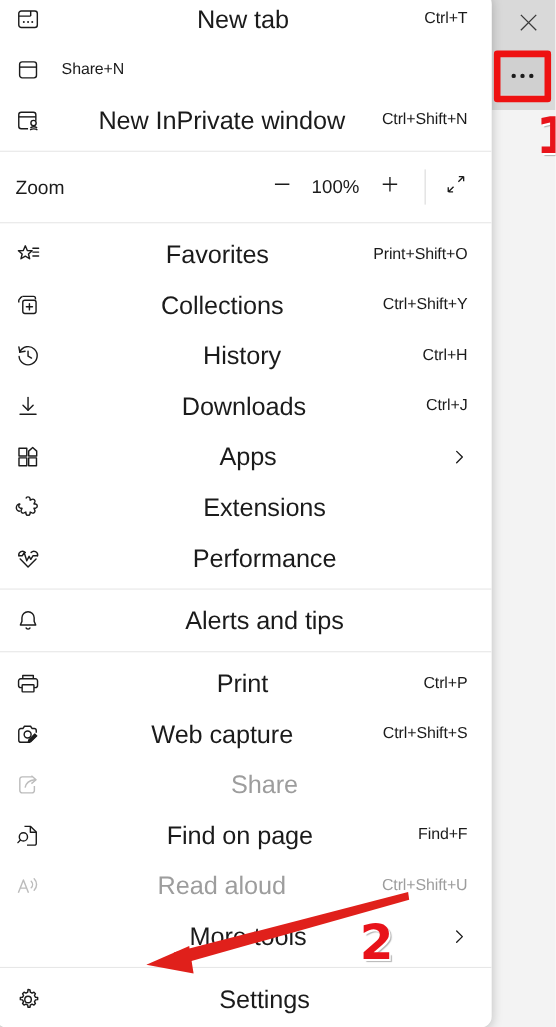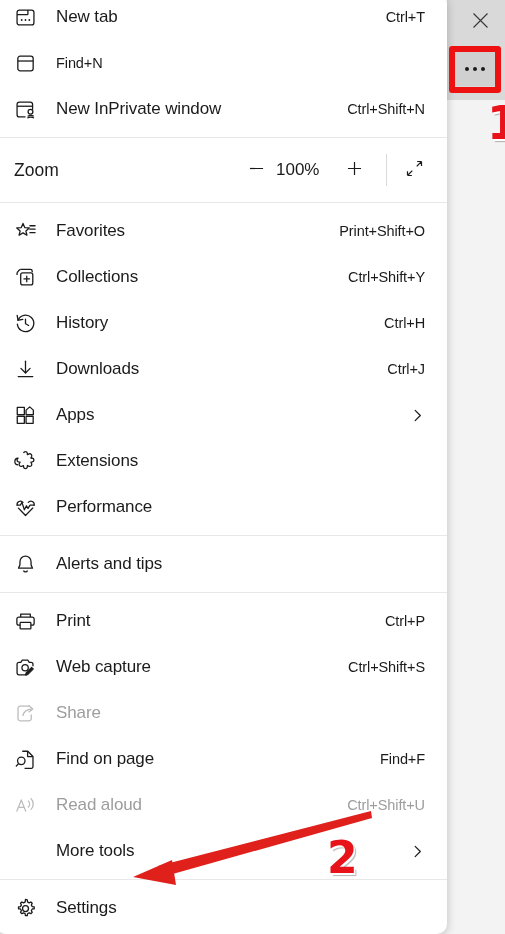--- a/index.html
+++ b/index.html
@@ -93,24 +93,25 @@
     display: flex;
     align-items: center;
     justify-content: flex-start;
     color: #1b1b1b;
     margin-right: 8px;
   }
   .mi-icon svg { display: block; overflow: visible; }
 
   .mi-label {
     flex: 1;
-    font-size: 17px;
+    font-size: 23px;
     color: #1b1b1b;
     letter-spacing: -0.1px;
     white-space: nowrap;
+    text-align: center;
   }
 
   .mi-shortcut {
     font-size: 14.5px;
     color: #1b1b1b;
     white-space: nowrap;
     letter-spacing: -0.1px;
   }
 
   .mi-chevron {
@@ -150,20 +151,21 @@
     height: 36px;
     display: flex;
     align-items: center;
     justify-content: center;
     color: #1b1b1b;
   }
   #zoom-level {
     font-size: 17px;
     color: #1b1b1b;
     min-width: 58px;
+    text-align: center;
   }
   #zoom-sep {
     width: 1px;
     height: 32px;
     background: #dadada;
     margin: 0 10px 0 12px;
   }
   #fullscreen-btn {
     width: 34px;
     height: 34px;
@@ -246,21 +248,21 @@
       <span class="mi-shortcut">Ctrl+T</span>
     </div>
 
     <div class="menu-item">
       <span class="mi-icon">
         <svg width="23" height="23" viewBox="0 0 24 24" fill="none" stroke="currentColor" stroke-width="1.35">
           <rect x="4" y="4.4" width="16" height="15.2" rx="2.4"></rect>
           <path d="M4 9.4 H20"></path>
         </svg>
       </span>
-      <span class="mi-shortcut">Find+N</span>
+      <span class="mi-shortcut">Share+N</span>
     </div>
 
     <div class="menu-item">
       <span class="mi-icon">
         <svg width="23" height="23" viewBox="0 0 24 24" fill="none" stroke="currentColor" stroke-width="1.35">
           <path d="M19.4 12.2 V6.6 a2.4 2.4 0 0 0-2.4-2.4 H5.6 A2.4 2.4 0 0 0 3.2 6.6 v10.8 a2.4 2.4 0 0 0 2.4 2.4 H12"></path>
           <path d="M3.2 8.6 H19.4"></path>
           <circle cx="17.2" cy="14.4" r="2.5"></circle>
           <path d="M14.2 19 q3.3 -1.9 6.4 0 M13.9 20.9 q3.5 -1.8 7 0"></path>
         </svg>

